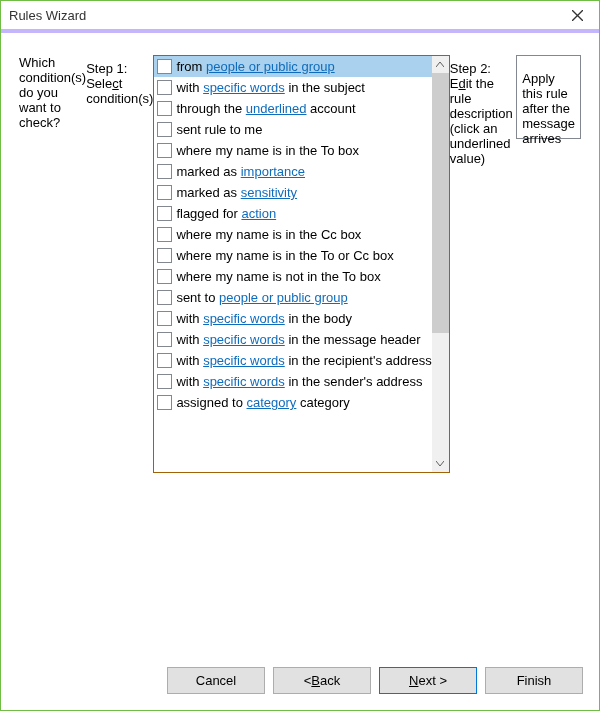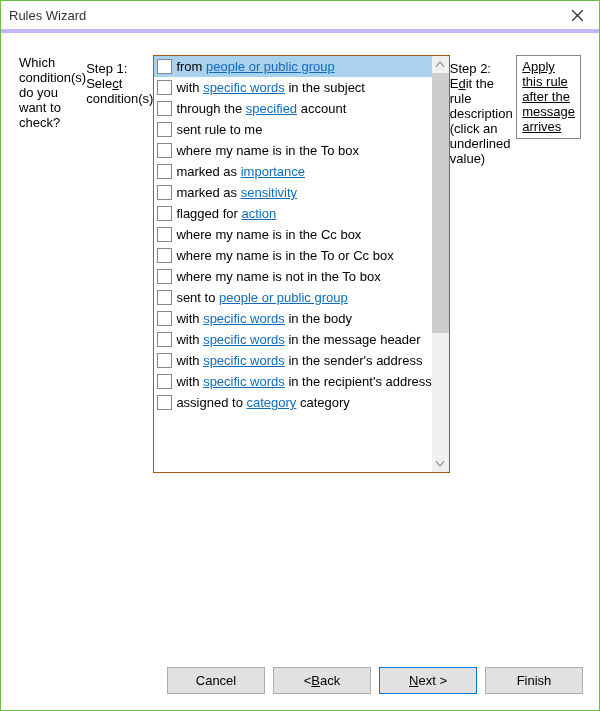--- a/index.html
+++ b/index.html
@@ -111,24 +111,23 @@
   }
   .scrollbar .thumb {
     position: absolute;
     top: 0; left: 0; right: 0;
     height: 260px;
     background: #cdcdcd;
   }
   .desc-box {
     border: 1px solid #828790;
     height: 84px;
-    padding: 3px 5px;
-    font-size: 13px;
-    background: #fff;
-    text-decoration: underline;
+    padding: 15px 5px;
+    font-size: 13px;
+    background: #fff;
   }
   .sep {
     border: none;
     border-top: 1px solid #ddd;
     margin: 14px 0 12px 0;
   }
   .buttons {
     display: flex;
     justify-content: flex-end;
     gap: 8px;
@@ -179,21 +178,21 @@
           <div class="list-row selected">
             <input type="checkbox" style="">
             <span class="rowtext">from <span class="link">people or public group</span></span>
           </div>
           <div class="list-row">
             <input type="checkbox" style="">
             <span class="rowtext">with <span class="link">specific words</span> in the subject</span>
           </div>
           <div class="list-row">
             <input type="checkbox" style="">
-            <span class="rowtext">through the <span class="link">specified</span> account</span>
+            <span class="rowtext">through the <span class="link">underlined</span> account</span>
           </div>
           <div class="list-row">
             <input type="checkbox" style="">
             <span class="rowtext">sent rule to me</span>
           </div>
           <div class="list-row">
             <input type="checkbox" style="">
             <span class="rowtext">where my name is in the To box</span>
           </div>
           <div class="list-row">
@@ -227,25 +226,25 @@
           <div class="list-row">
             <input type="checkbox" style="">
             <span class="rowtext">with <span class="link">specific words</span> in the body</span>
           </div>
           <div class="list-row">
             <input type="checkbox" style="">
             <span class="rowtext">with <span class="link">specific words</span> in the message header</span>
           </div>
           <div class="list-row">
             <input type="checkbox" style="">
+            <span class="rowtext">with <span class="link">specific words</span> in the recipient's address</span>
+          </div>
+          <div class="list-row">
+            <input type="checkbox" style="">
             <span class="rowtext">with <span class="link">specific words</span> in the sender's address</span>
-          </div>
-          <div class="list-row">
-            <input type="checkbox" style="">
-            <span class="rowtext">with <span class="link">specific words</span> in the recipient's address</span>
           </div>
           <div class="list-row">
             <input type="checkbox" style="">
             <span class="rowtext">assigned to <span class="link">category</span> category</span>
           </div>
         </div>
       <div class="scrollbar">
         <div class="arrow">
           <svg width="8" height="5" viewBox="0 0 8 5">
               <polyline points="0,5 4,0 8,5" fill="none" stroke="#606060" stroke-width="1"></polyline>

